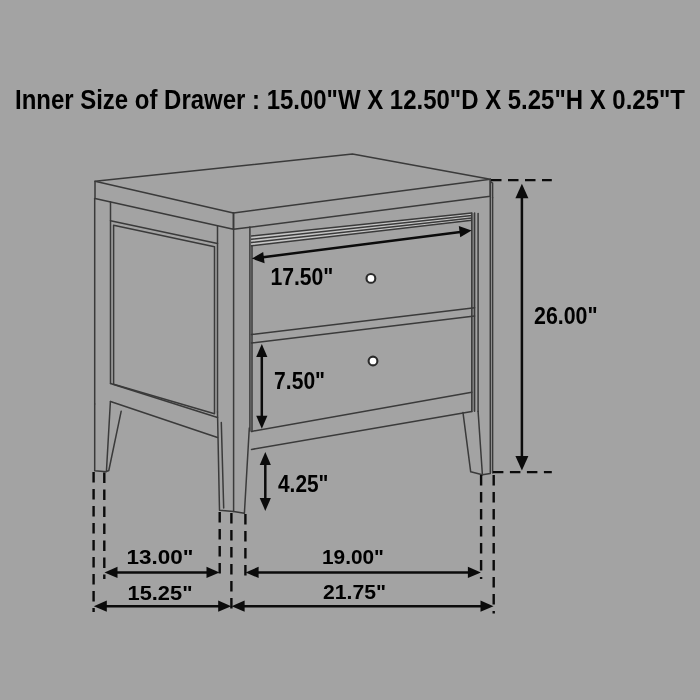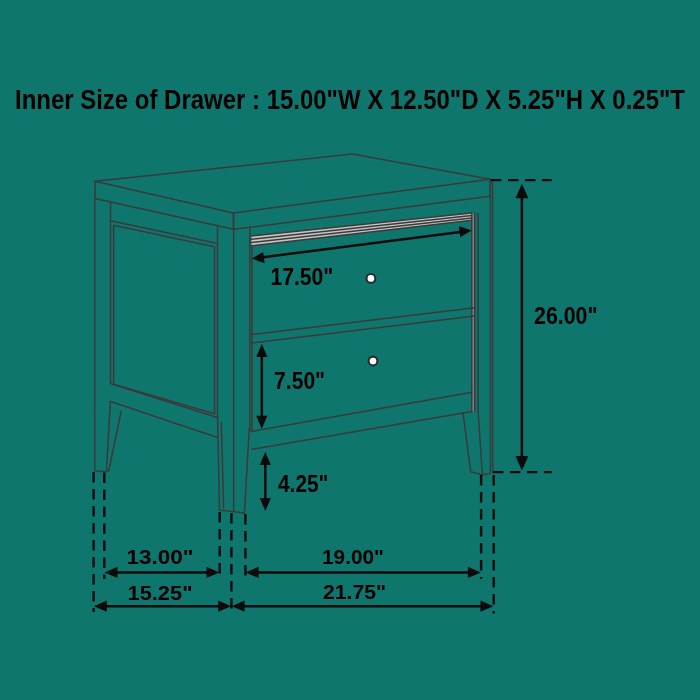--- a/index.html
+++ b/index.html
@@ -1,16 +1,16 @@
 <!DOCTYPE html>
 <html><head>
 <meta charset="utf-8">
 <style>
 html,body{margin:0;padding:0;background:#ffffff;}
-#page{width:700px;height:700px;position:relative;background:#0f766e;overflow:hidden;}
+#page{width:700px;height:700px;position:relative;background:#a3a3a3;overflow:hidden;}
 text{font-family:"Liberation Sans",sans-serif;font-weight:bold;fill:#000;}
 .fl{stroke:#3a3a3a;stroke-width:1.5;fill:none;stroke-linecap:round;stroke-linejoin:round;}
 .dim{stroke:#0b0b0b;stroke-width:2.5;fill:none;}
 .dash{stroke:#0b0b0b;stroke-width:2.4;fill:none;stroke-dasharray:10.5 6.5;}
 .ah{fill:#0b0b0b;stroke:none;}
 </style>
 </head>
 <body>
 <div id="page">
 <svg width="700" height="700" viewBox="0 0 700 700" xmlns="http://www.w3.org/2000/svg">

